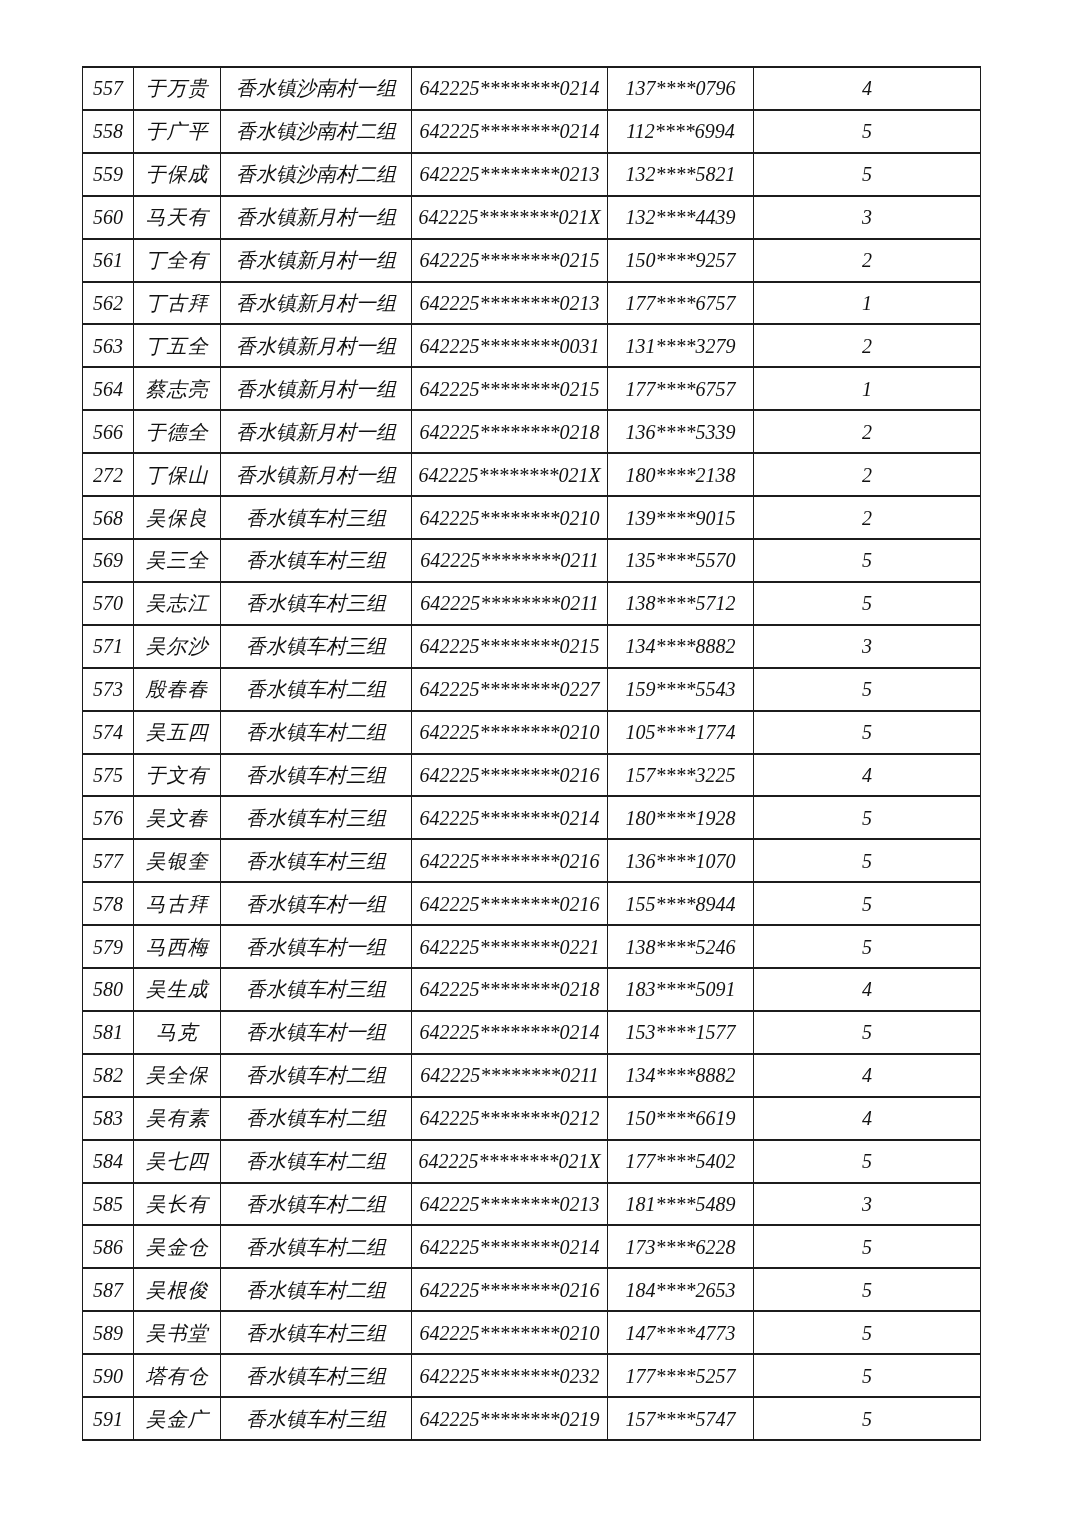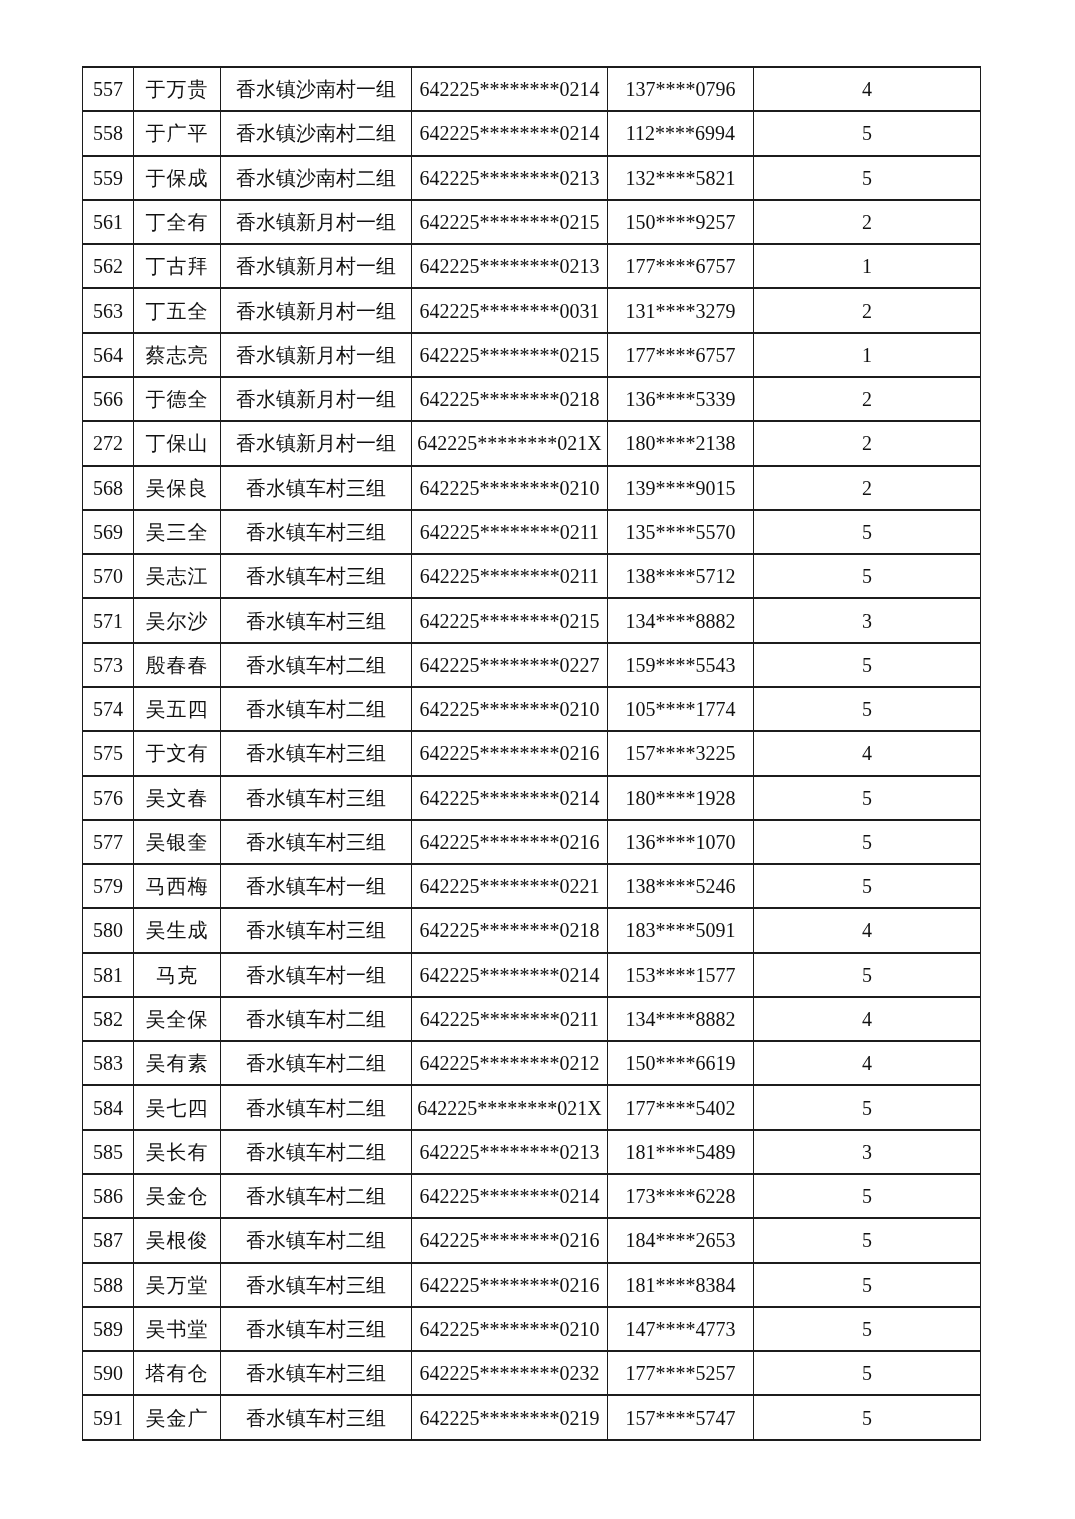--- a/index.html
+++ b/index.html
@@ -13,20 +13,21 @@
     position: relative;
     font-family: "Liberation Serif", "DejaVu Serif", serif;
     color: #111111;
   }
   .page {
     position: absolute;
     left: 0; top: 0;
     width: 1075px;
     height: 1329px;
     background: #ffffff;
+    font-style: italic;
   }
   table.roster {
     position: absolute;
     left: 82px;
     top: 66px;
     width: 898px;
     height: 1375px;
     border-collapse: collapse;
     table-layout: fixed;
   }
@@ -87,20 +88,28 @@
 
   <tr>
     <td class="cell-serial">559</td>
     <td class="cell-name">于保成</td>
     <td class="cell-address">香水镇沙南村二组</td>
     <td class="cell-id">642225********0213</td>
     <td class="cell-phone">132****5821</td>
     <td class="cell-count">5</td>
   </tr>
 
+  <tr>
+    <td class="cell-serial">560</td>
+    <td class="cell-name">马天有</td>
+    <td class="cell-address">香水镇新月村一组</td>
+    <td class="cell-id">642225********021X</td>
+    <td class="cell-phone">132****4439</td>
+    <td class="cell-count">3</td>
+  </tr>
 
   <tr>
     <td class="cell-serial">561</td>
     <td class="cell-name">丁全有</td>
     <td class="cell-address">香水镇新月村一组</td>
     <td class="cell-id">642225********0215</td>
     <td class="cell-phone">150****9257</td>
     <td class="cell-count">2</td>
   </tr>
 
@@ -225,20 +234,28 @@
 
   <tr>
     <td class="cell-serial">577</td>
     <td class="cell-name">吴银奎</td>
     <td class="cell-address">香水镇车村三组</td>
     <td class="cell-id">642225********0216</td>
     <td class="cell-phone">136****1070</td>
     <td class="cell-count">5</td>
   </tr>
 
+  <tr>
+    <td class="cell-serial">578</td>
+    <td class="cell-name">马古拜</td>
+    <td class="cell-address">香水镇车村一组</td>
+    <td class="cell-id">642225********0216</td>
+    <td class="cell-phone">155****8944</td>
+    <td class="cell-count">5</td>
+  </tr>
 
   <tr>
     <td class="cell-serial">579</td>
     <td class="cell-name">马西梅</td>
     <td class="cell-address">香水镇车村一组</td>
     <td class="cell-id">642225********0221</td>
     <td class="cell-phone">138****5246</td>
     <td class="cell-count">5</td>
   </tr>
 
@@ -307,28 +324,20 @@
 
   <tr>
     <td class="cell-serial">587</td>
     <td class="cell-name">吴根俊</td>
     <td class="cell-address">香水镇车村二组</td>
     <td class="cell-id">642225********0216</td>
     <td class="cell-phone">184****2653</td>
     <td class="cell-count">5</td>
   </tr>
 
-  <tr>
-    <td class="cell-serial">588</td>
-    <td class="cell-name">吴万堂</td>
-    <td class="cell-address">香水镇车村三组</td>
-    <td class="cell-id">642225********0216</td>
-    <td class="cell-phone">181****8384</td>
-    <td class="cell-count">5</td>
-  </tr>
 
   <tr>
     <td class="cell-serial">589</td>
     <td class="cell-name">吴书堂</td>
     <td class="cell-address">香水镇车村三组</td>
     <td class="cell-id">642225********0210</td>
     <td class="cell-phone">147****4773</td>
     <td class="cell-count">5</td>
   </tr>
 

